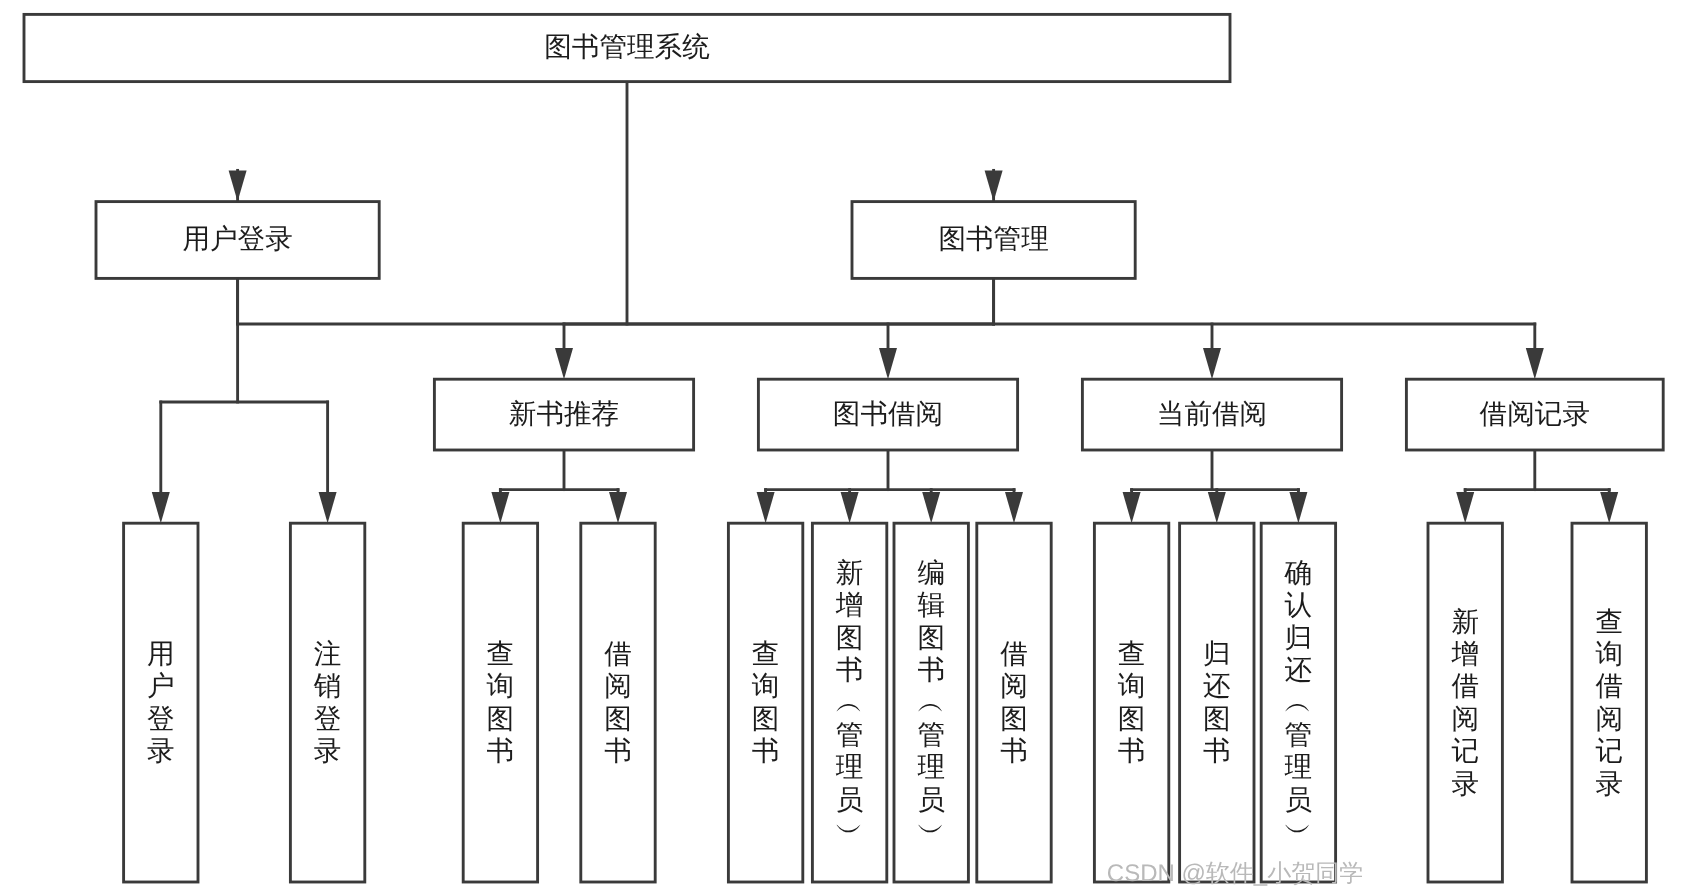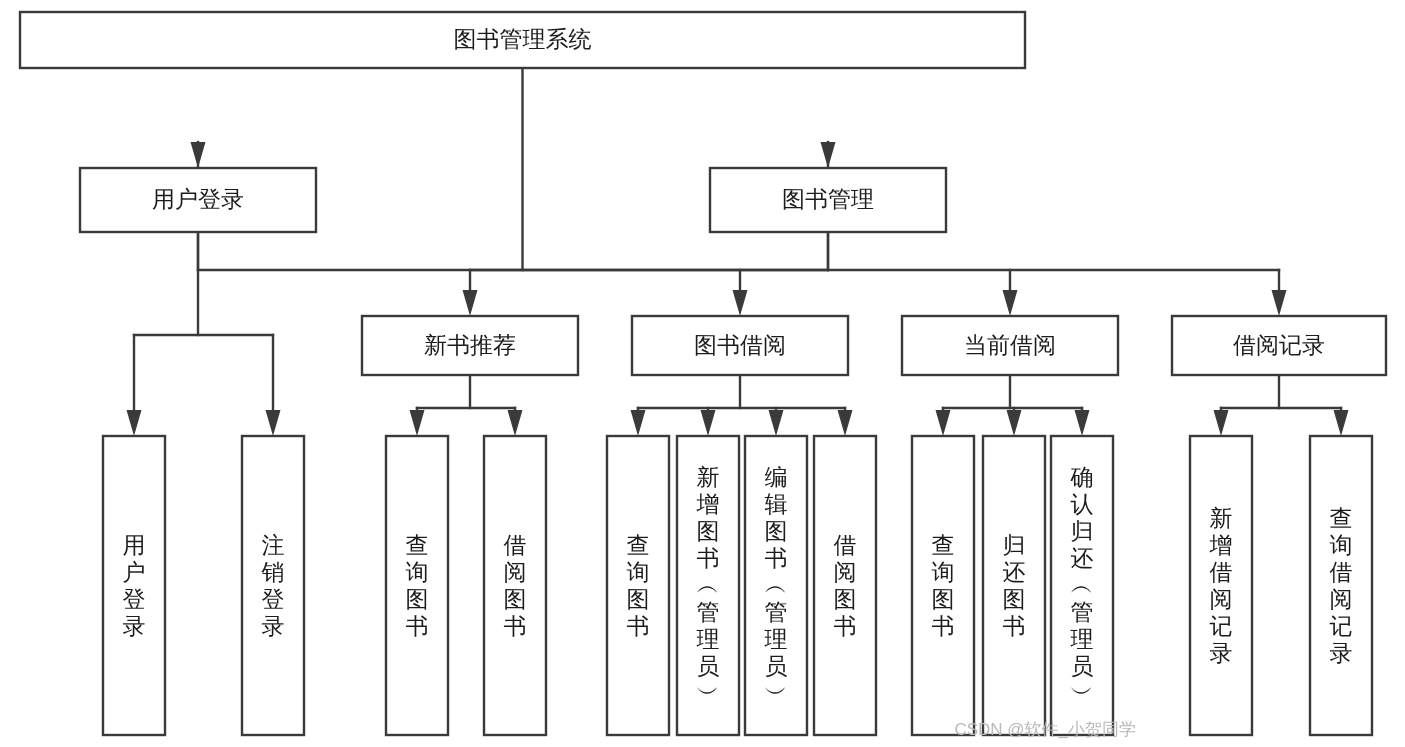--- a/index.html
+++ b/index.html
@@ -53,21 +53,21 @@
     fill: #1c1c1c;
     font-family: "Liberation Sans", "DejaVu Sans", sans-serif;
     font-size: 23px;
     text-anchor: middle;
   }
   .watermark-text {
     position: absolute;
     right: 14px;
     bottom: 6px;
     font-family: "Liberation Sans", "DejaVu Sans", sans-serif;
-    font-size: 17px;
+    font-size: 20px;
     color: #b9b9b9;
     white-space: nowrap;
     user-select: none;
   }
 </style>
 </head>
 <body>
 
 <div id="diagram-root">
   <svg class="diagram-svg" viewBox="0 0 1405 747">

